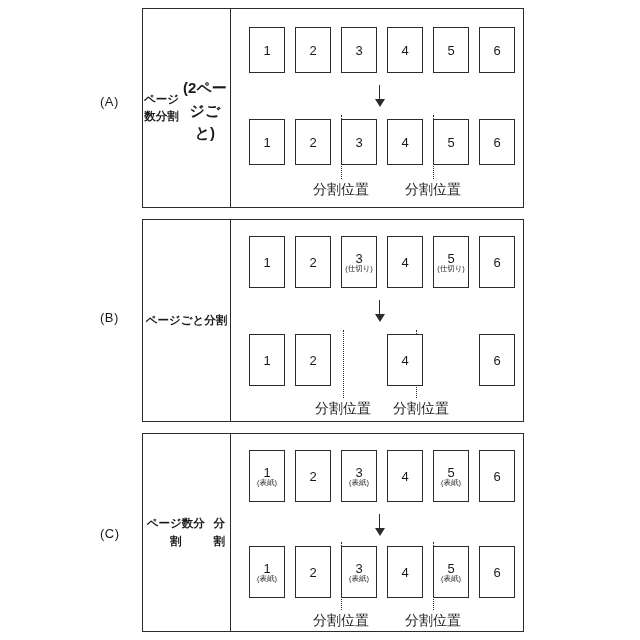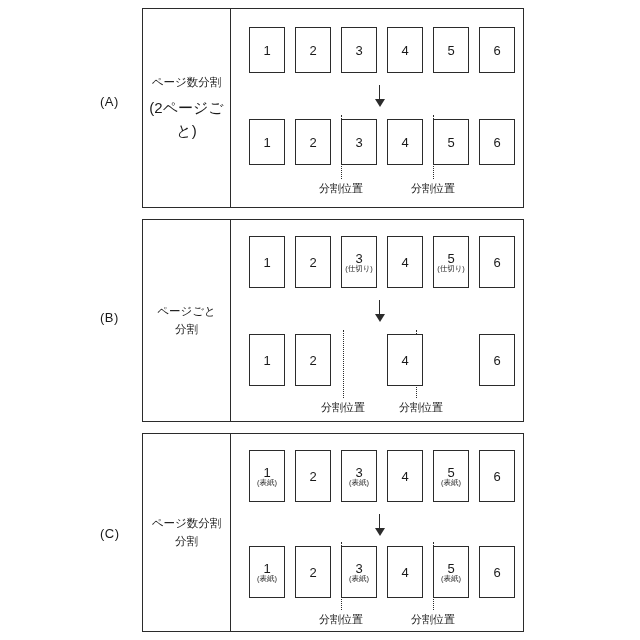--- a/index.html
+++ b/index.html
@@ -45,26 +45,27 @@
 
   .label-cell {
     position: absolute;
     left: 0;
     top: 0;
     width: 88px;
     height: 100%;
     box-sizing: border-box;
     border-right: 1.4px solid #2b2b2b;
     display: flex;
-    flex-direction: column;
+    flex-direction: row;
     align-items: center;
     justify-content: center;
     text-align: center;
     font-size: 11.5px;
     line-height: 1.5;
+    font-weight: bold;
   }
   .label-cell .sub {
     font-size: 15px;
     margin-top: 6px;
   }
 
   .content {
     position: absolute;
     left: 88px;
     top: 0;
@@ -134,21 +135,21 @@
 
   .divider {
     position: absolute;
     width: 0;
     border-left: 1.4px dotted #2b2b2b;
     z-index: 1;
   }
 
   .divider-label {
     position: absolute;
-    font-size: 11px;
+    font-size: 14px;
     white-space: nowrap;
     transform: translateX(-50%);
   }
 </style>
 </head>
 <body>
 
 <div class="figure">
 
   <div class="panel-letter letter-a">(A)</div>

